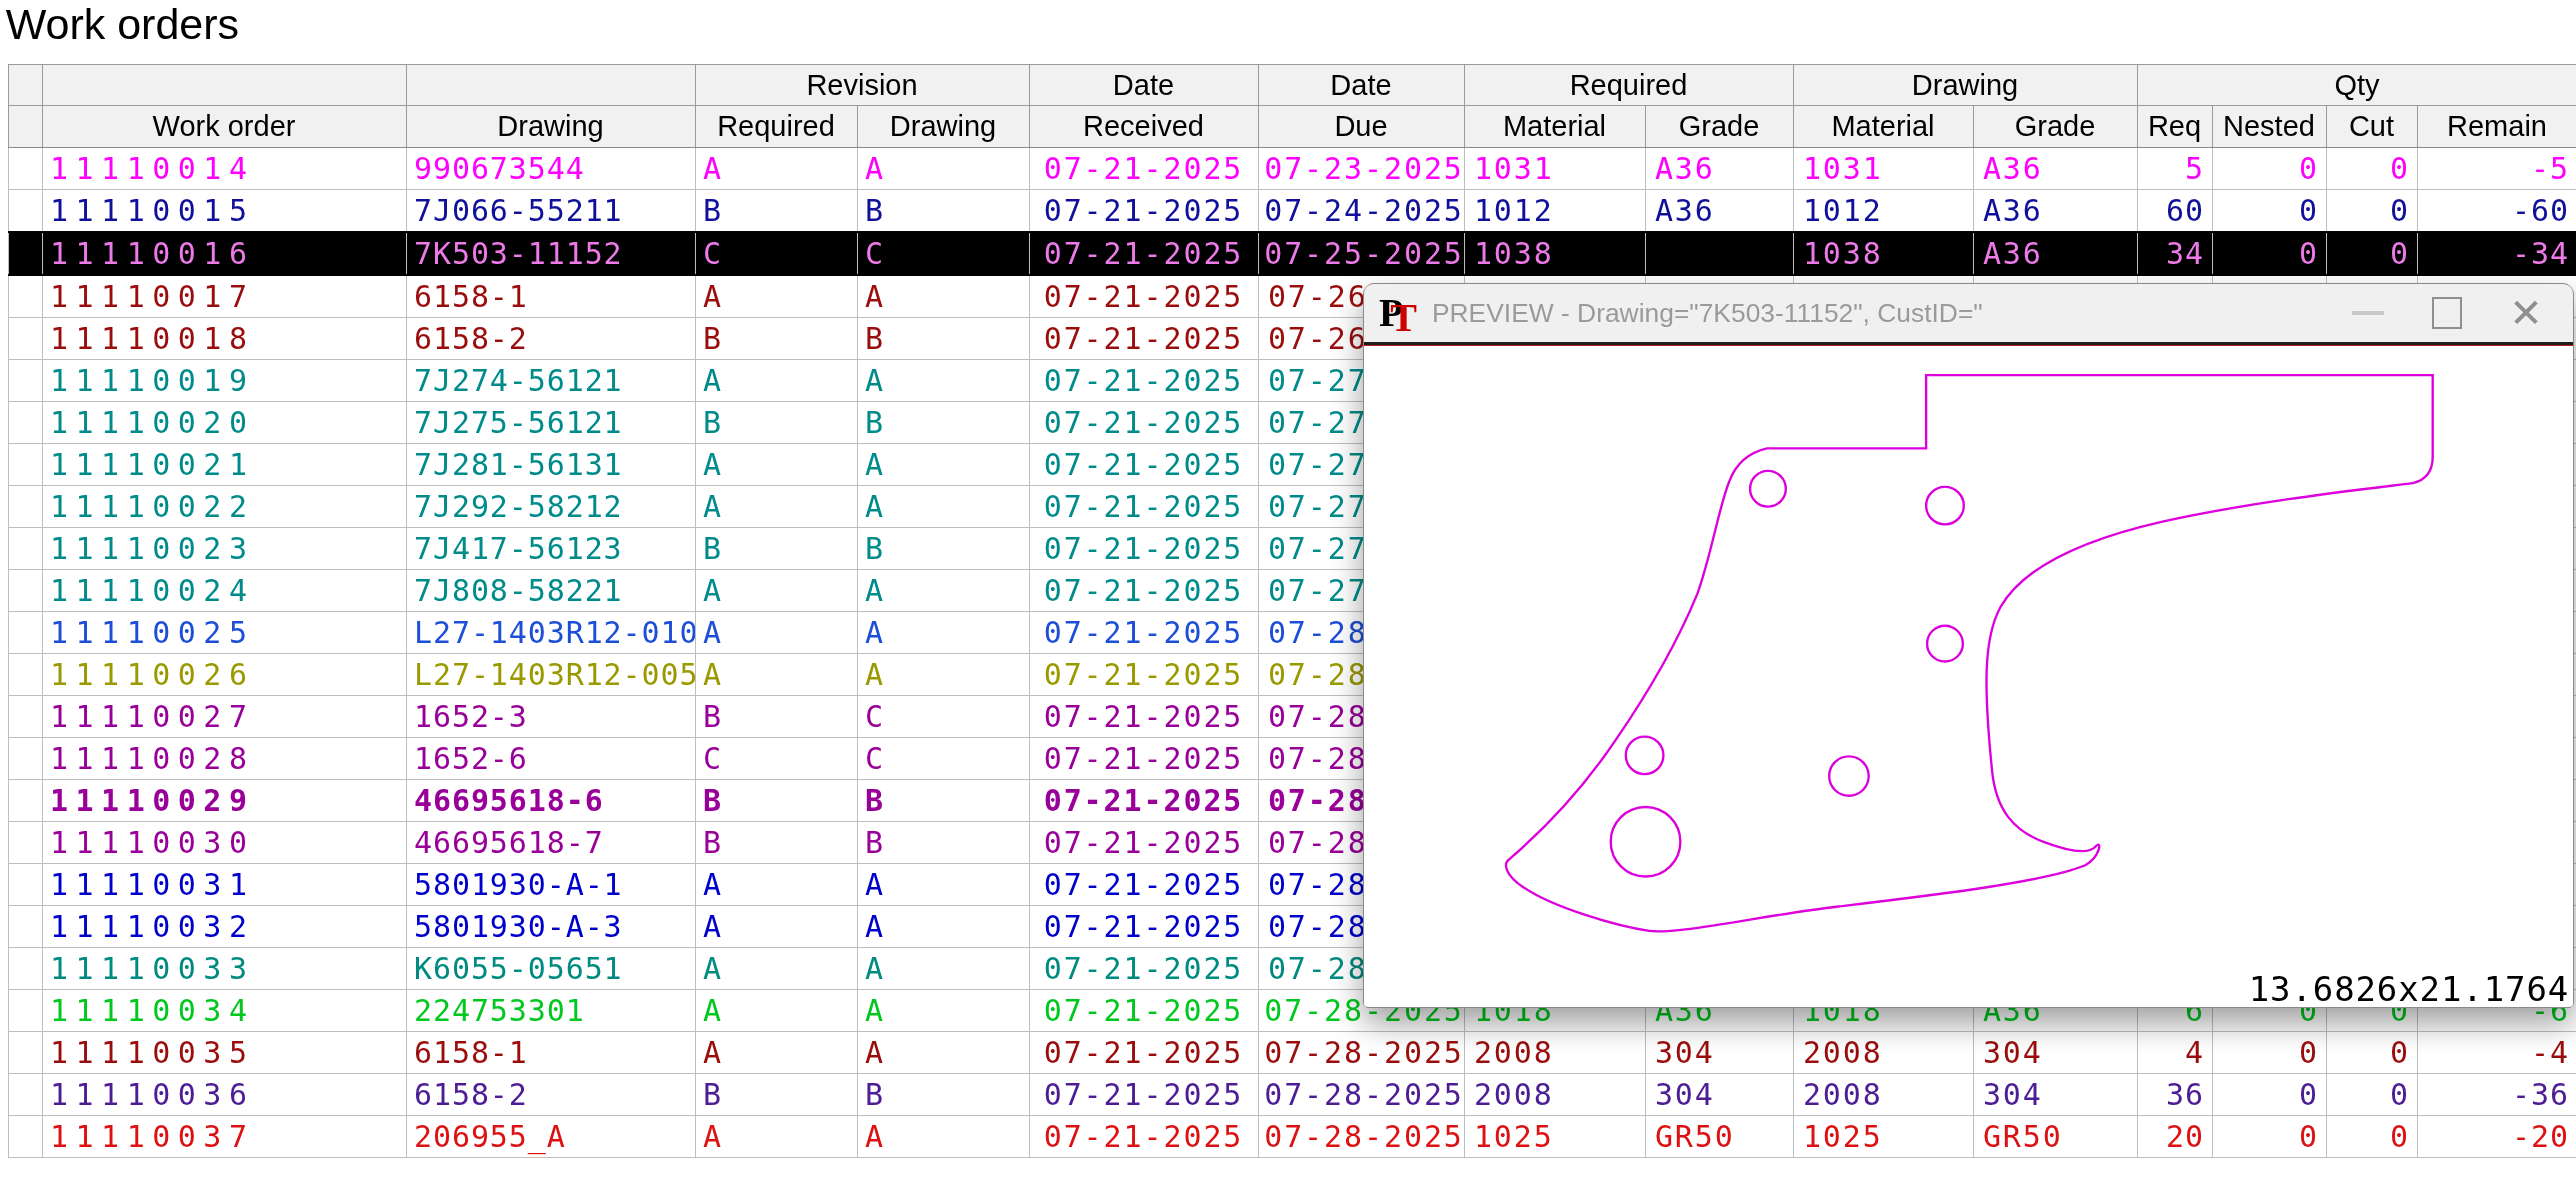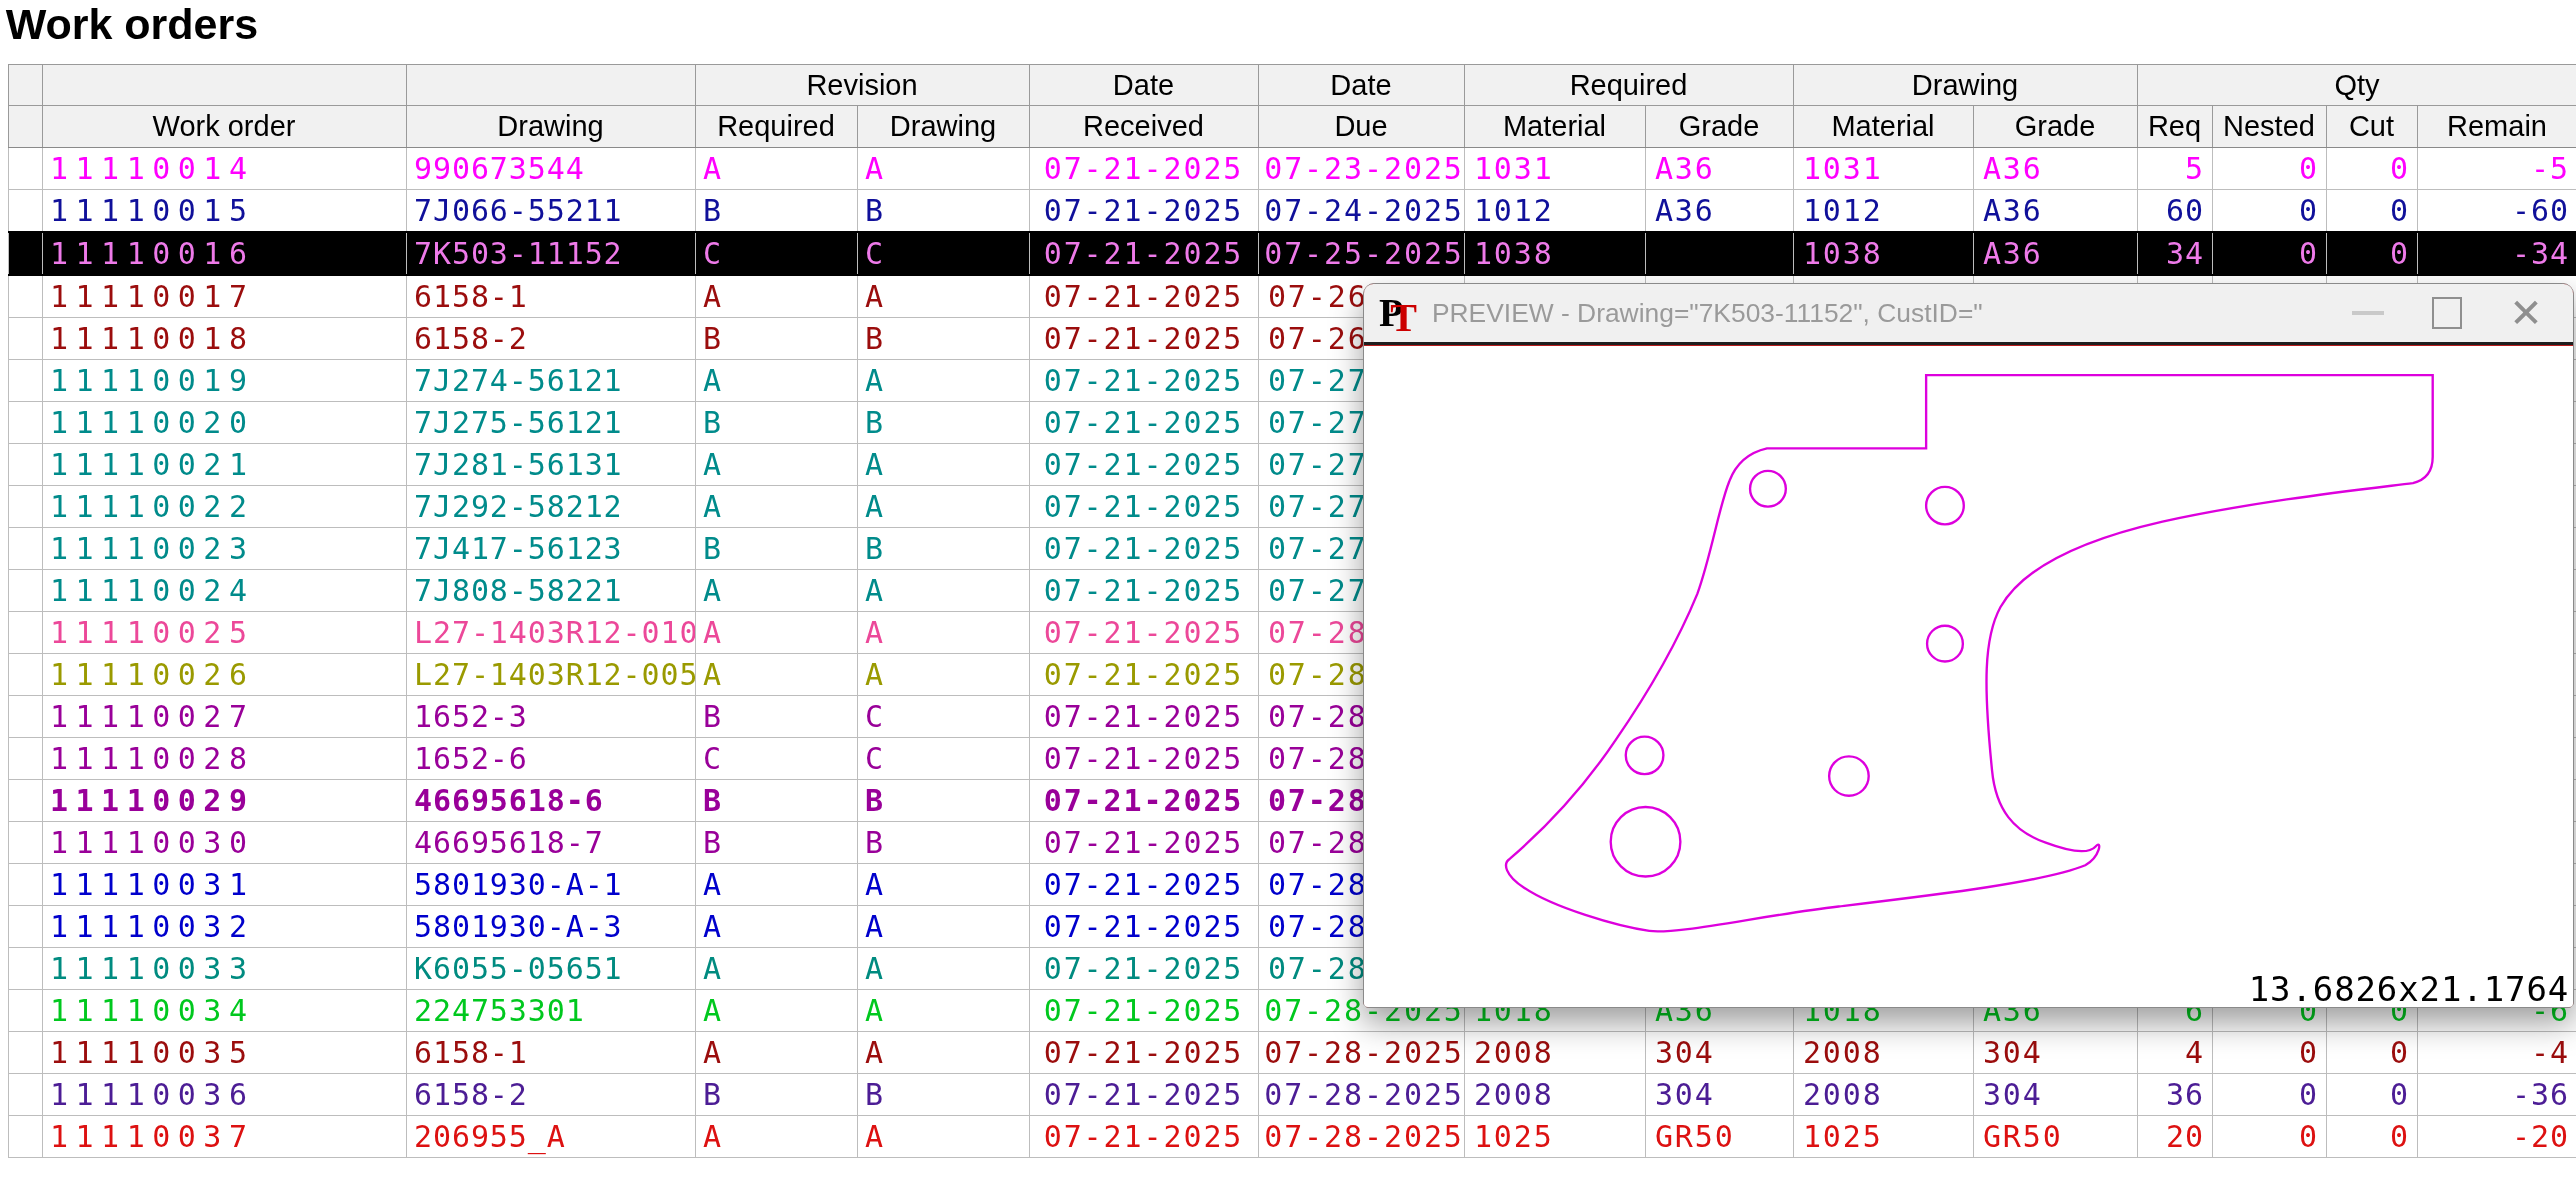--- a/index.html
+++ b/index.html
@@ -2,21 +2,21 @@
 <html style="font-size:15px"><head>
 <meta charset="utf-8">
 <style>
   html,body{margin:0;padding:0;}
   body{
     width:2576px;height:1183px;position:relative;overflow:hidden;
     background:#ffffff;font-family:"Liberation Sans",sans-serif;
   }
   .page-title{
     position:absolute;left:5.7px;top:0px;margin:0;
-    font-size:43px;font-weight:bold;color:#000;letter-spacing:0px;
+    font-size:43px;font-weight:normal;color:#000;letter-spacing:0px;
   }
   
   .table-wrap{position:absolute;left:7.5px;top:64px;width:2568px;}
   table.grid{border-collapse:collapse;table-layout:fixed;width:2568px;}
   .grid th{
     font-weight:normal;font-size:29px;color:#000;background:#f1f1f1;
     border:0.9px solid #9a9a9a;padding:0;height:40px;overflow:hidden;white-space:nowrap;
   }
   .grid thead tr.sub th{height:41px;border-bottom:1.9px solid #8a8a8a;}
   .grid td{
@@ -296,21 +296,21 @@
           <td class="c-date partial">07-27-</td>
           <td class="c-mat"></td>
           <td class="c-mat"></td>
           <td class="c-mat"></td>
           <td class="c-mat"></td>
           <td class="c-qty"></td>
           <td class="c-qty"></td>
           <td class="c-qty"></td>
           <td class="c-qty"></td>
         </tr>
-        <tr style="color: #ec4899;">
+        <tr style="color: #1d4ed8;">
           <td class="c-sel"></td>
           <td class="c-wo">11110025</td>
           <td class="c-dwg">L27-1403R12-010</td>
           <td class="c-rev">A</td>
           <td class="c-rev">A</td>
           <td class="c-date">07-21-2025</td>
           <td class="c-date partial">07-28-</td>
           <td class="c-mat"></td>
           <td class="c-mat"></td>
           <td class="c-mat"></td>

